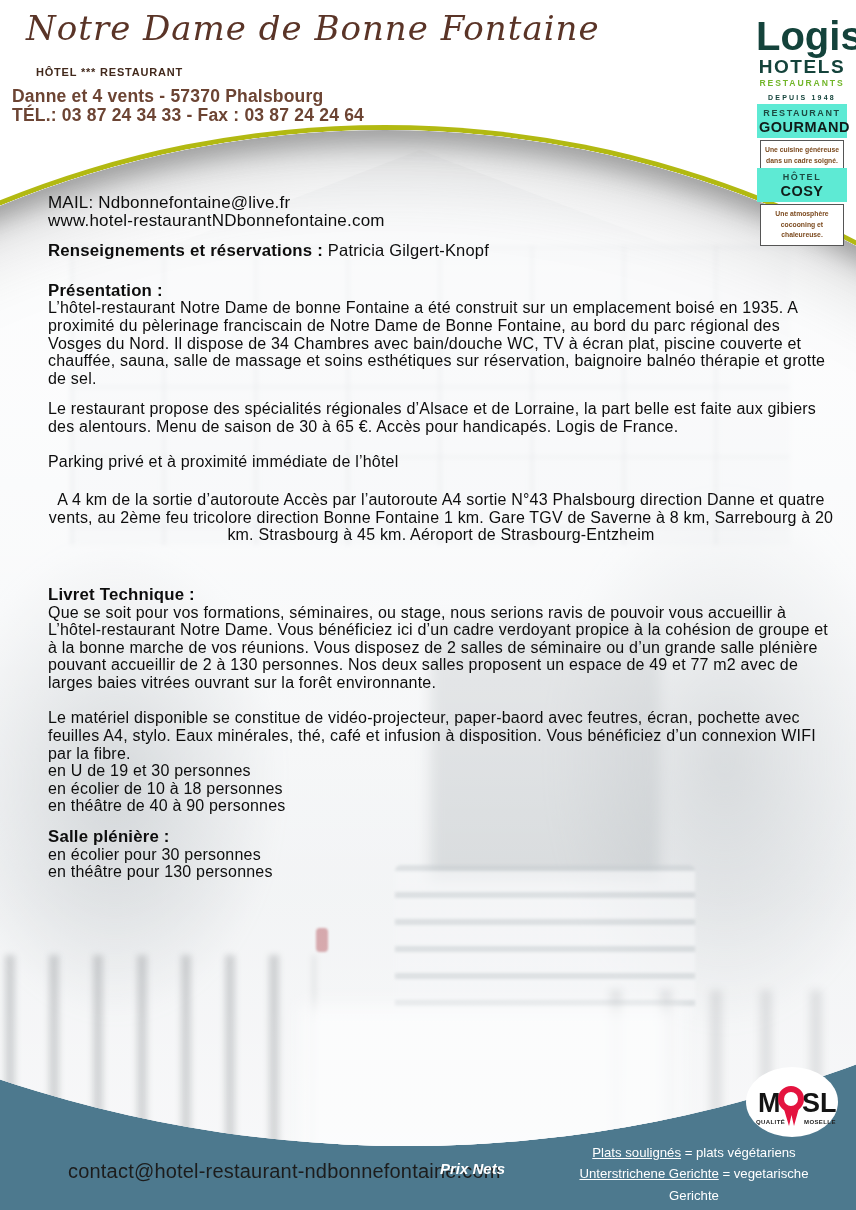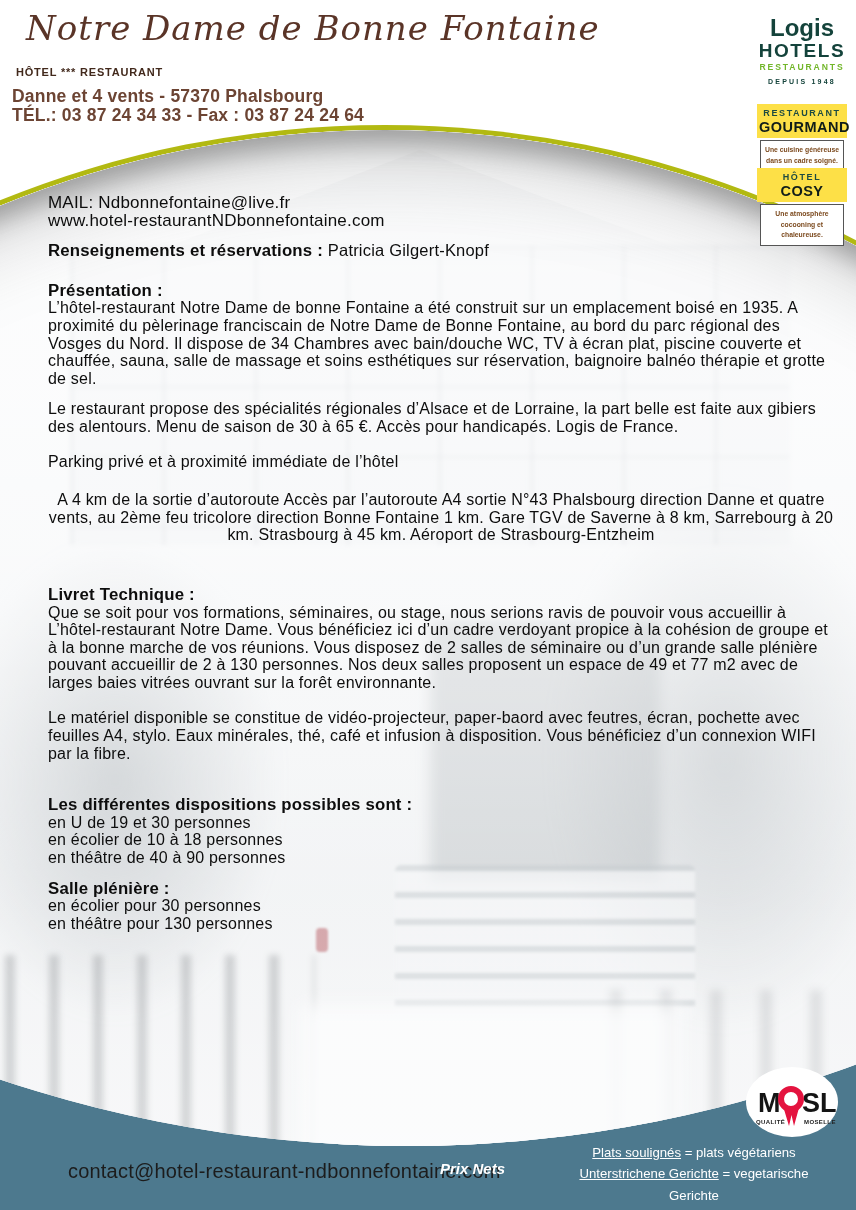--- a/index.html
+++ b/index.html
@@ -41,36 +41,36 @@
   .ph-path{left:300px;top:1005px;width:380px;height:170px;background:rgba(250,251,252,.9);filter:blur(9px);}
   .ph-haze{inset:0;background:linear-gradient(180deg,rgba(255,255,255,.8) 0%,rgba(255,255,255,.6) 45%,
             rgba(255,255,255,.3) 75%,rgba(255,255,255,.4) 100%);}
   .arc-inner-shadow{position:absolute;left:-631px;top:130px;width:2032px;height:2032px;border-radius:50%;
             box-shadow:inset 0 14px 26px rgba(90,90,90,.5), inset 0 45px 70px rgba(120,120,120,.22);
             pointer-events:none;}
 
   
   .title{position:absolute;left:26px;top:8px;z-index:5;white-space:nowrap;
          font-family:"DejaVu Serif",serif;font-style:italic;font-size:34px;color:#5a3427;letter-spacing:1px;}
-  .subtitle{position:absolute;left:16px;top:66px;z-index:5;font-size:11px;font-weight:700;
+  .subtitle{position:absolute;left:36px;top:66px;z-index:5;font-size:11px;font-weight:700;
             color:#42291c;letter-spacing:.8px;}
   .addr{position:absolute;left:12px;z-index:5;font-size:17.5px;font-weight:700;color:#6c4433;letter-spacing:.2px;}
   .addr1{top:86px;} .addr2{top:105px;}
 
   
   .logis{position:absolute;left:756px;top:16px;width:92px;z-index:5;text-align:center;line-height:1;}
-  .logis-word{font-size:24px;font-weight:800;color:#14433b;letter-spacing:0;}
+  .logis-word{font-size:40px;font-weight:800;color:#14433b;letter-spacing:0;}
   .logis-hotels{font-size:19px;font-weight:800;color:#14433b;letter-spacing:1.6px;margin-top:1px;}
   .logis-rest{font-size:8.6px;font-weight:700;color:#72b62a;letter-spacing:1.9px;margin-top:3px;}
   .logis-depuis{font-size:7px;font-weight:700;color:#14433b;letter-spacing:2.2px;margin-top:6px;}
 
   
   .badge{position:absolute;left:757px;width:90px;z-index:5;}
   .badge1{top:104px;} .badge2{top:168px;}
-  .badge-head{background:#fde047;padding:4px 2px 3px;text-align:center;}
+  .badge-head{background:#5eead4;padding:4px 2px 3px;text-align:center;}
   .badge-l1{font-size:9px;font-weight:700;color:#1d4a42;letter-spacing:1.6px;}
   .badge-l2{font-size:14.5px;font-weight:800;color:#101c19;letter-spacing:.5px;margin-top:1px;}
   .badge-desc{background:#fff;border:1px solid #555;margin:2px 3px 0;padding:4px 2px;
               font-size:6.8px;line-height:1.55;color:#7c4a1e;text-align:center;font-weight:700;}
 
   
   #content{position:absolute;left:48px;top:194px;width:786px;z-index:5;
            font-size:16px;line-height:17.6px;letter-spacing:.2px;color:#0d0d0d;}
   #content p{margin:0;}
   .mailline{font-size:17px;}
@@ -155,21 +155,20 @@
     <div class="heading mt22">Présentation :</div>
     <p>L’hôtel-restaurant Notre Dame de bonne Fontaine a été construit sur un emplacement boisé en 1935. A proximité du pèlerinage franciscain de Notre Dame de Bonne Fontaine, au bord du parc régional des Vosges du Nord. Il dispose de 34 Chambres avec bain/douche WC, TV à écran plat, piscine couverte et chauffée, sauna, salle de massage et soins esthétiques sur réservation, baignoire balnéo thérapie et grotte de sel.</p>
     <p class="mt13">Le restaurant propose des spécialités régionales d’Alsace et de Lorraine, la part belle est faite aux gibiers des alentours. Menu de saison de 30 à 65 €. Accès pour handicapés. Logis de France.</p>
     <p class="mt17">Parking privé et à proximité immédiate de l’hôtel</p>
     <p class="mt21">A 4 km de la sortie d’autoroute Accès par l’autoroute A4 sortie N°43 Phalsbourg direction Danne et quatre vents, au 2ème feu tricolore direction Bonne Fontaine 1 km. Gare TGV de Saverne à 8 km, Sarrebourg à 20 km. Strasbourg à 45 km. Aéroport de Strasbourg-Entzheim</p>
 
     <div class="heading mt42">Livret Technique :</div>
     <p>Que se soit pour vos formations, séminaires, ou stage, nous serions ravis de pouvoir vous accueillir à L’hôtel-restaurant Notre Dame. Vous bénéficiez ici d’un cadre verdoyant propice à la cohésion de groupe et à la bonne marche de vos réunions. Vous disposez de 2 salles de séminaire ou d’un grande salle plénière pouvant accueillir de 2 à 130 personnes. Nos deux salles proposent un espace de 49 et 77 m2 avec de larges baies vitrées ouvrant sur la forêt environnante.</p>
     <p class="mt18">Le matériel disponible se constitue de vidéo-projecteur, paper-baord avec feutres, écran, pochette avec feuilles A4, stylo. Eaux minérales, thé, café et infusion à disposition. Vous bénéficiez d’un connexion WIFI par la fibre.</p>
 
-    <div class="heading mt34">Les différentes dispositions possibles sont :</div>
     <div>en U de 19 et 30 personnes</div>
     <div>en écolier de 10 à 18 personnes</div>
     <div>en théâtre de 40 à 90 personnes</div>
 
     <div class="heading mt13">Salle plénière :</div>
     <div>en écolier pour 30 personnes</div>
     <div>en théâtre pour 130 personnes</div>
   </main>
 
   <div class="mosl">

